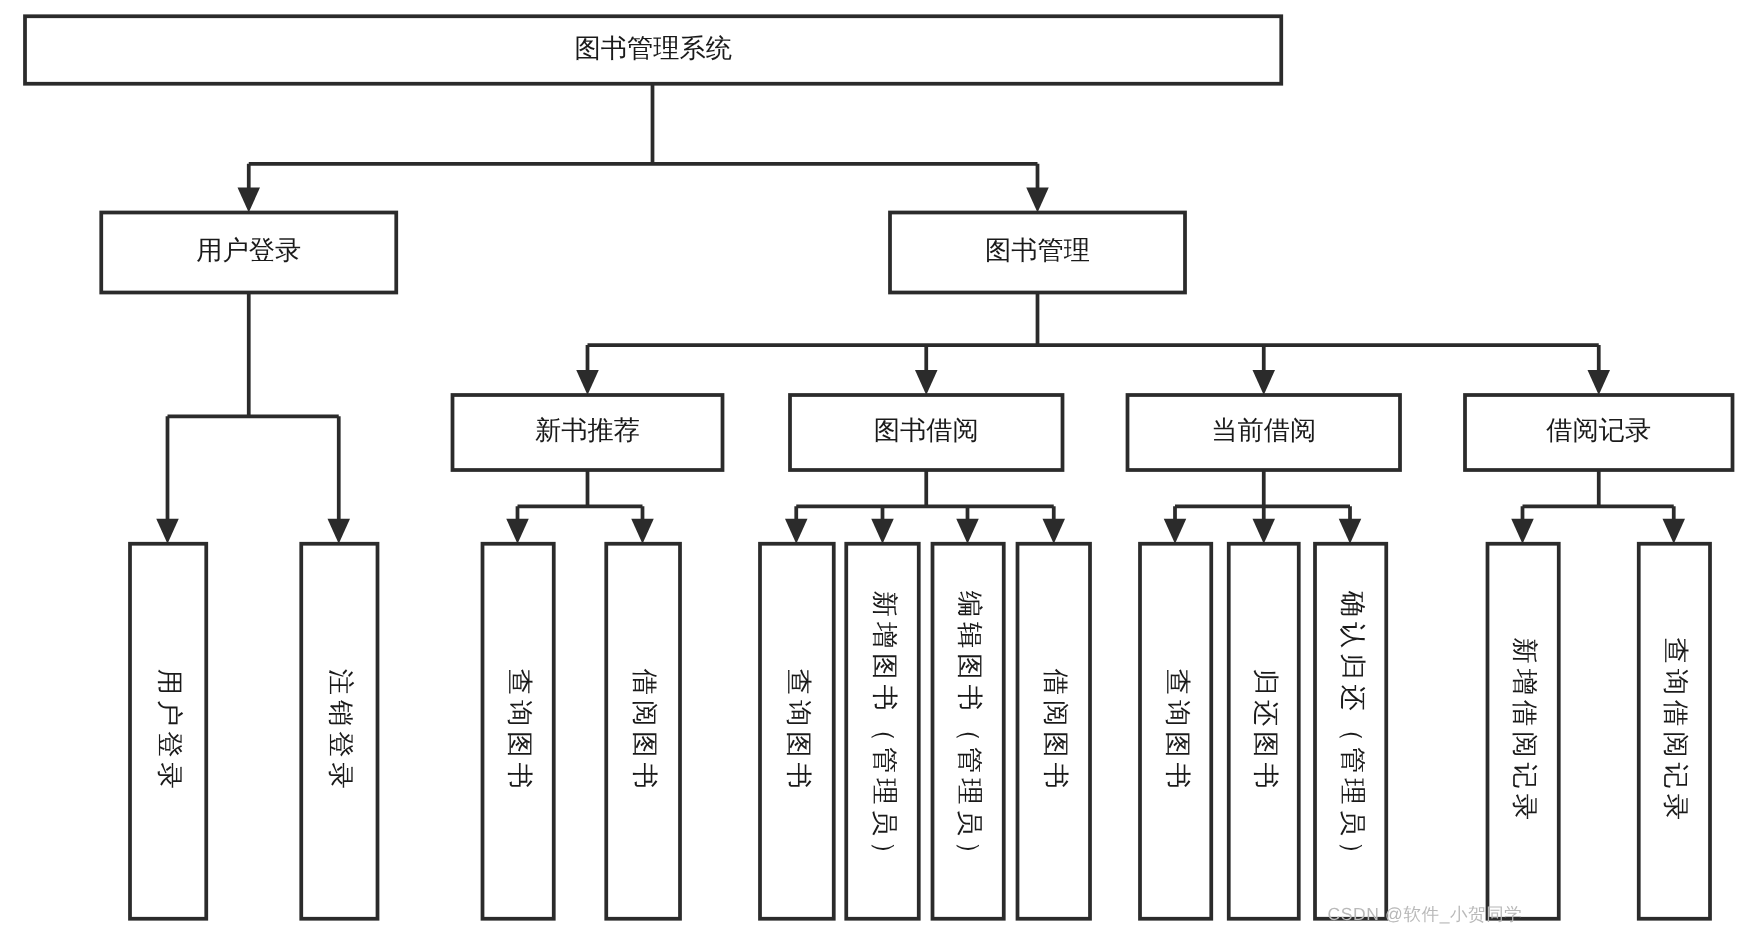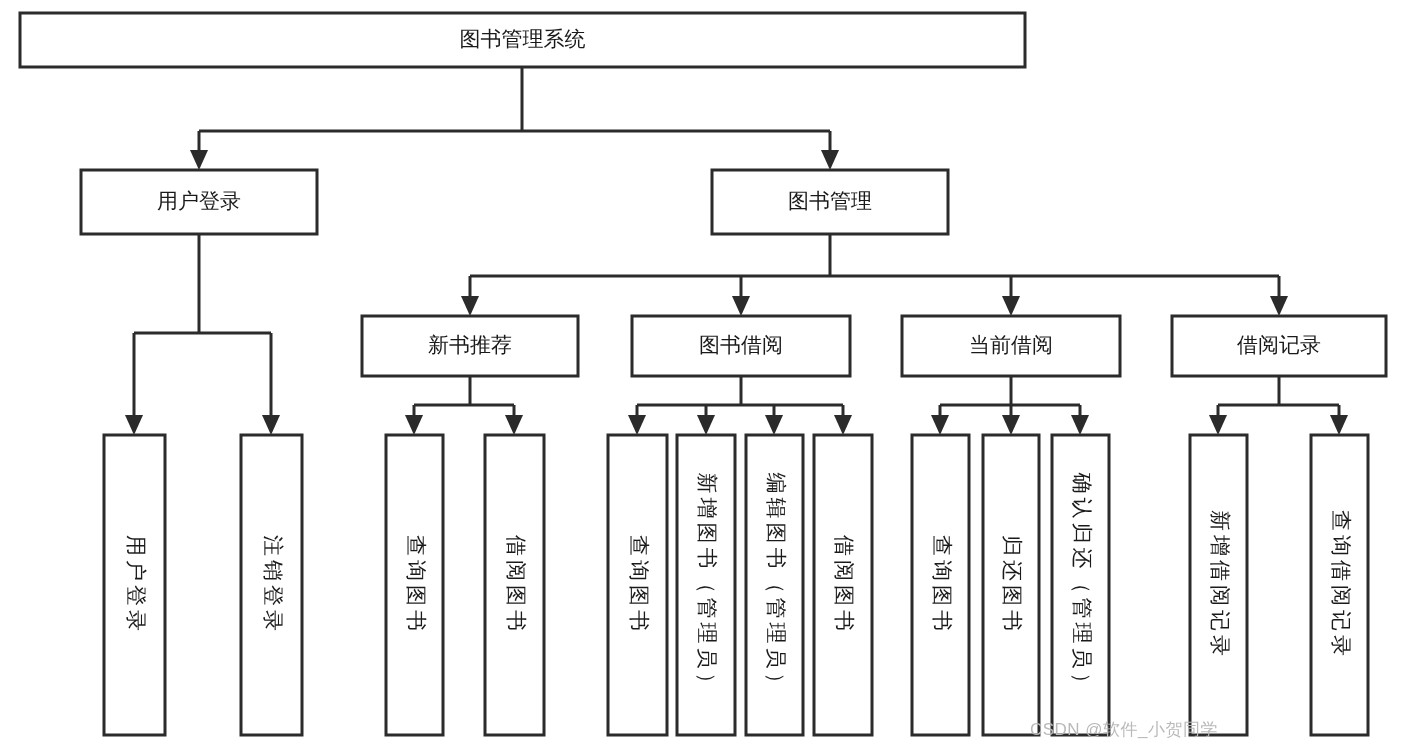--- a/index.html
+++ b/index.html
@@ -53,21 +53,21 @@
   }
   .arrow-head {
     fill: #2b2b2b;
     stroke: none;
   }
   .watermark {
     position: absolute;
     right: 10px;
     bottom: 6px;
     font-family: "Liberation Sans", "DejaVu Sans", sans-serif;
-    font-size: 17px;
+    font-size: 14px;
     color: #b9b9b9;
     white-space: nowrap;
     letter-spacing: 0.5px;
   }
 </style>
 </head>
 <body>
 
 <div id="diagram-root">
   <svg class="diagram-canvas" viewBox="0 0 1405 747">

